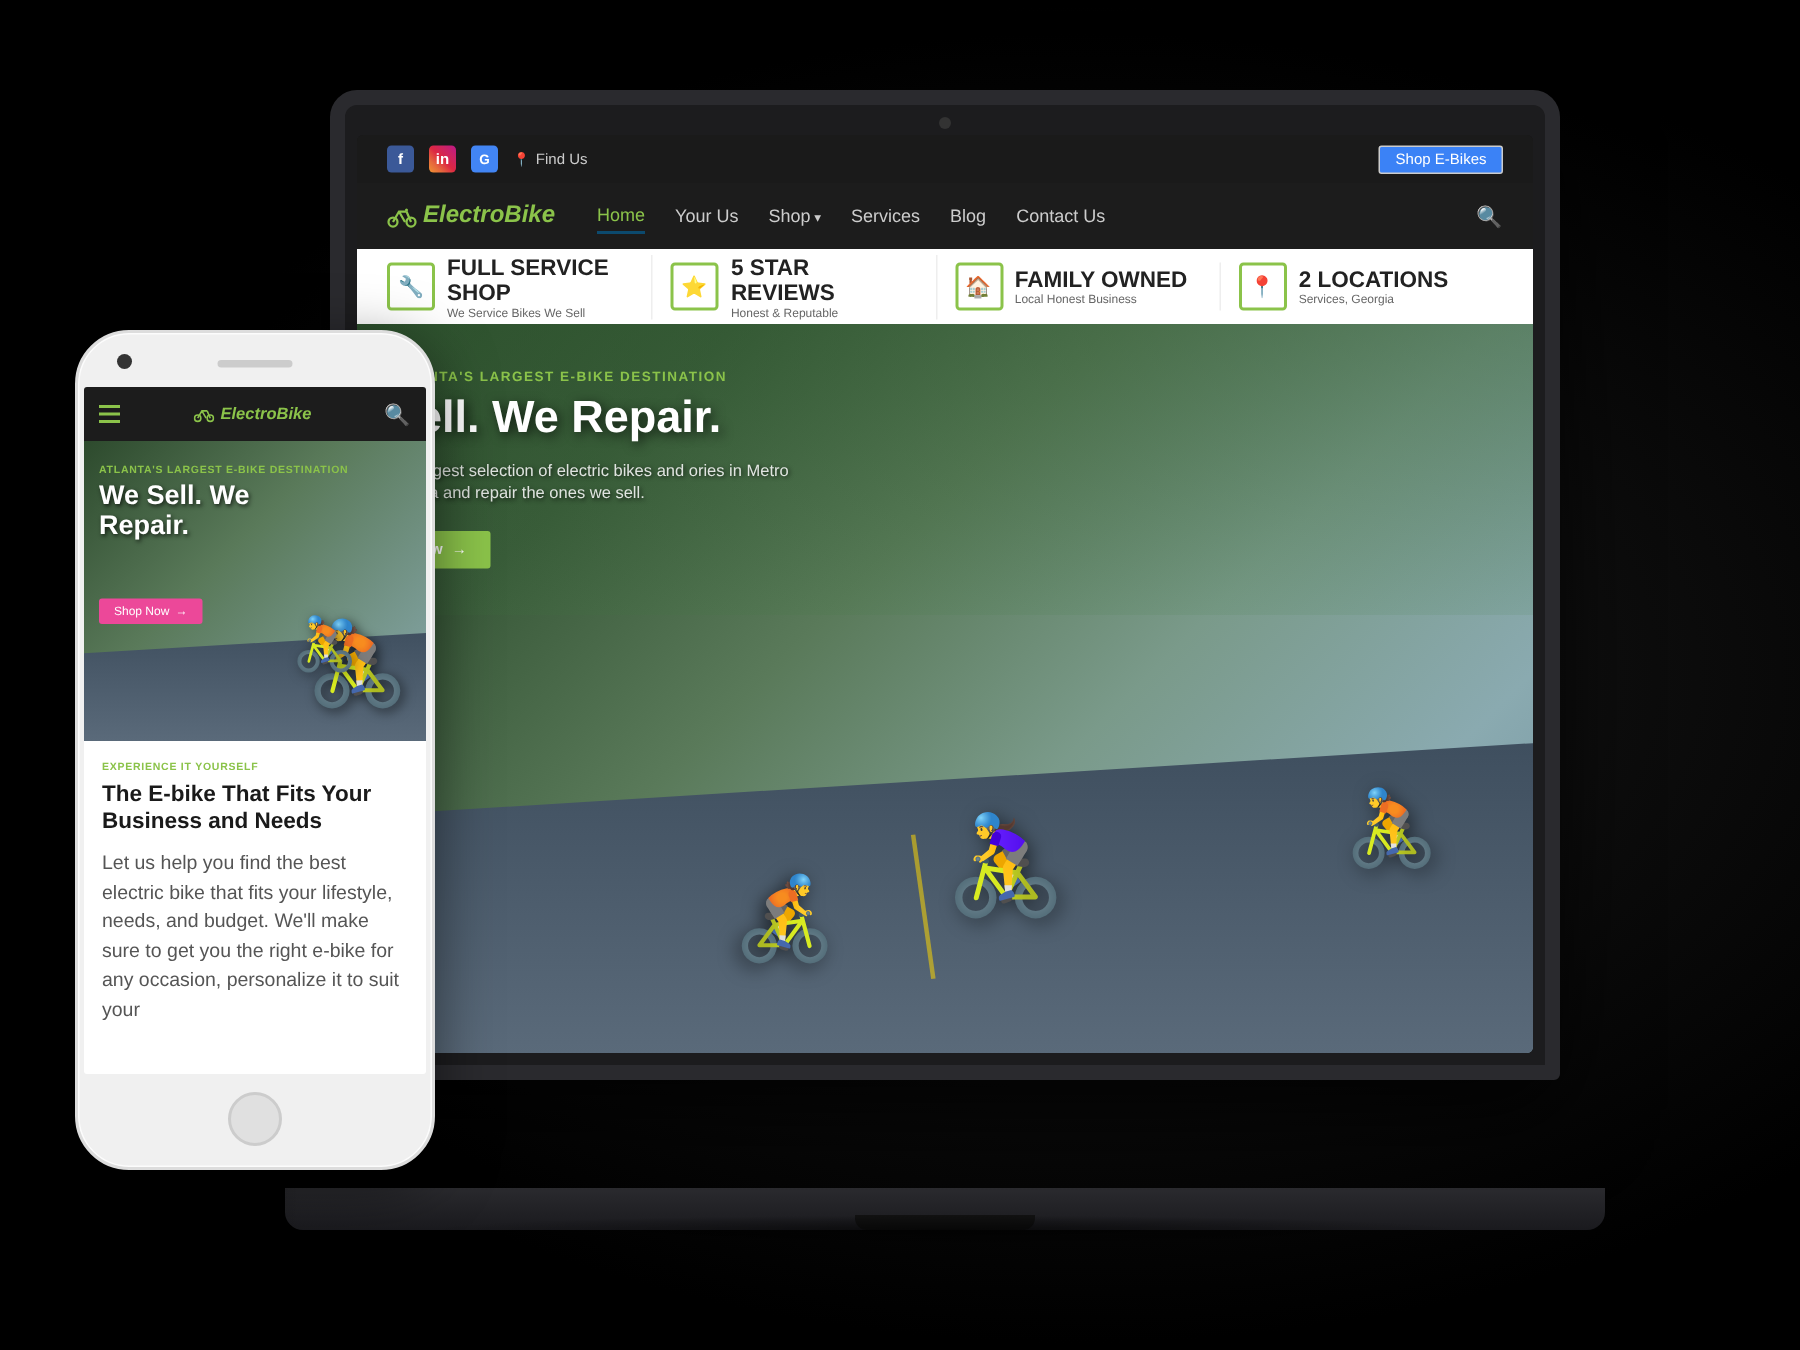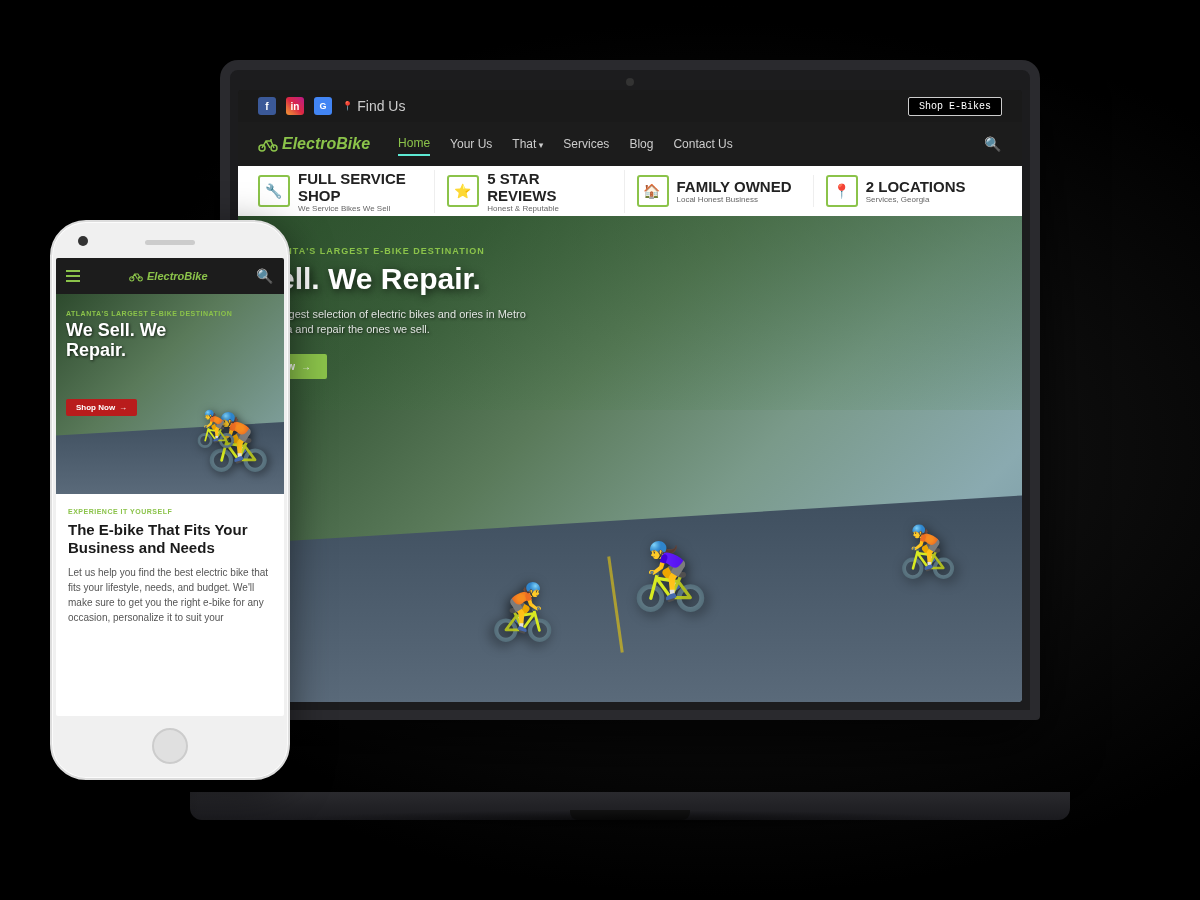--- a/index.html
+++ b/index.html
@@ -114,40 +114,39 @@
       font-weight: bold;
       color: #fff;
     }
 
     .fb-icon { background: #3b5998; }
     .ig-icon { background: linear-gradient(45deg, #f09433, #e6683c, #dc2743, #cc2366, #bc1888); }
     .g-icon { background: #4285f4; font-size: 9px; }
 
     .find-us {
       color: #ccc;
-      font-size: 14px;
+      font-size: 10px;
       display: flex;
       align-items: center;
       gap: 4px;
     }
 
     .find-us::before {
       content: '📍';
       font-size: 9px;
     }
 
     .shop-ebikes-btn {
-      background: #000000;
+      background: #3b82f6;
       border: 1px solid #ccc;
       color: #fff;
       padding: 3px 10px;
       font-size: 10px;
       cursor: pointer;
       border-radius: 2px;
-      font-family: Liberation Mono, monospace;
     }
 
     
     .site-nav {
       background: #1c1c1c;
       padding: 0 20px;
       display: flex;
       align-items: center;
       height: 44px;
       gap: 4px;
@@ -173,21 +172,21 @@
 
     .nav-item {
       color: #ccc;
       font-size: 12px;
       cursor: pointer;
       padding: 4px 0;
     }
 
     .nav-item.active {
       color: #8bc34a;
-      border-bottom: 2px solid #5eead4;
+      border-bottom: 2px solid #0c4a6e;
     }
 
     .nav-item.has-arrow::after {
       content: ' ▾';
       font-size: 9px;
     }
 
     .nav-search {
       color: #ccc;
       font-size: 14px;
@@ -447,25 +446,25 @@
     .mobile-hero-text {
       font-size: 7.5px;
       color: rgba(255,255,255,0.9);
       max-width: 155px;
       line-height: 1.4;
       text-shadow: 1px 1px 2px rgba(0,0,0,0.7);
       margin-bottom: 8px;
     }
 
     .mobile-hero-btn {
-      background: #b91c1c;
+      background: #ec4899;
       color: #fff;
       padding: 4px 10px;
       font-size: 8px;
-      font-weight: bold;
+      font-weight: normal;
       border: none;
       cursor: pointer;
       border-radius: 2px;
       display: inline-flex;
       align-items: center;
       gap: 4px;
       margin-top: 32px;
     }
 
     .mobile-hero-btn::after {
@@ -489,21 +488,21 @@
 
     .mobile-section-title {
       font-size: 15px;
       font-weight: 900;
       color: #1a1a1a;
       line-height: 1.2;
       margin-bottom: 8px;
     }
 
     .mobile-section-text {
-      font-size: 10px;
+      font-size: 13px;
       color: #555;
       line-height: 1.5;
     }
 
     
     .left-shadow {
       position: absolute;
       left: 0;
       top: 0;
       bottom: 0;
@@ -567,21 +566,21 @@
               <circle cx="4" cy="12" r="3" fill="none" stroke="#8bc34a" stroke-width="1.5"></circle>
               <circle cx="16" cy="12" r="3" fill="none" stroke="#8bc34a" stroke-width="1.5"></circle>
               <path d="M4 12 L8 5 L13 5 M8 5 L12 12 M13 5 L16 12" fill="none" stroke="#8bc34a" stroke-width="1.5"></path>
               <circle cx="13" cy="4" r="1" fill="#8bc34a"></circle>
             </svg>
             <span>ElectroBike</span>
           </div>
           <div class="nav-items">
             <span class="nav-item active">Home</span>
             <span class="nav-item">Your Us</span>
-            <span class="nav-item has-arrow">That</span>
+            <span class="nav-item has-arrow">Shop</span>
             <span class="nav-item">Services</span>
             <span class="nav-item">Blog</span>
             <span class="nav-item">Contact Us</span>
           </div>
           <span class="nav-search">🔍</span>
         </div>
 
         <div class="features-bar">
           <div class="feature-item">
             <div class="feat-icon">🔧</div>

